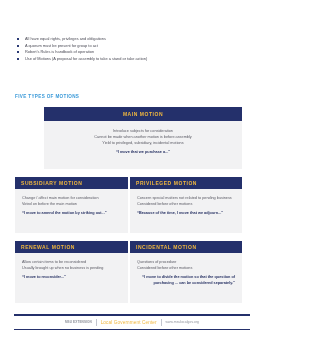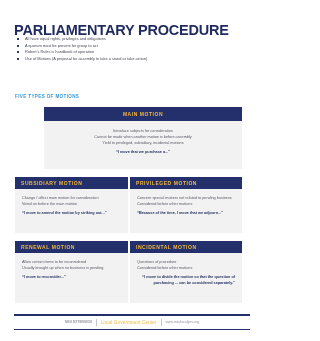--- a/index.html
+++ b/index.html
@@ -204,21 +204,20 @@
     color: #8d9099;
     letter-spacing: 0.1px;
     white-space: nowrap;
   }
 </style>
 </head>
 <body>
 
 <div class="page">
 
-  <h1 class="title">PARLIAMENTARY PROCEDURE</h1>
 
   <ul class="bullets">
     <li>All have equal rights, privileges and obligations</li>
     <li>A quorum must be present for group to act</li>
     <li>Robert's Rules is handbook of operation</li>
     <li>Use of Motions (A proposal for assembly to take a stand or take action)</li>
   </ul>
 
   <div class="section-heading">FIVE TYPES OF MOTIONS</div>
 

